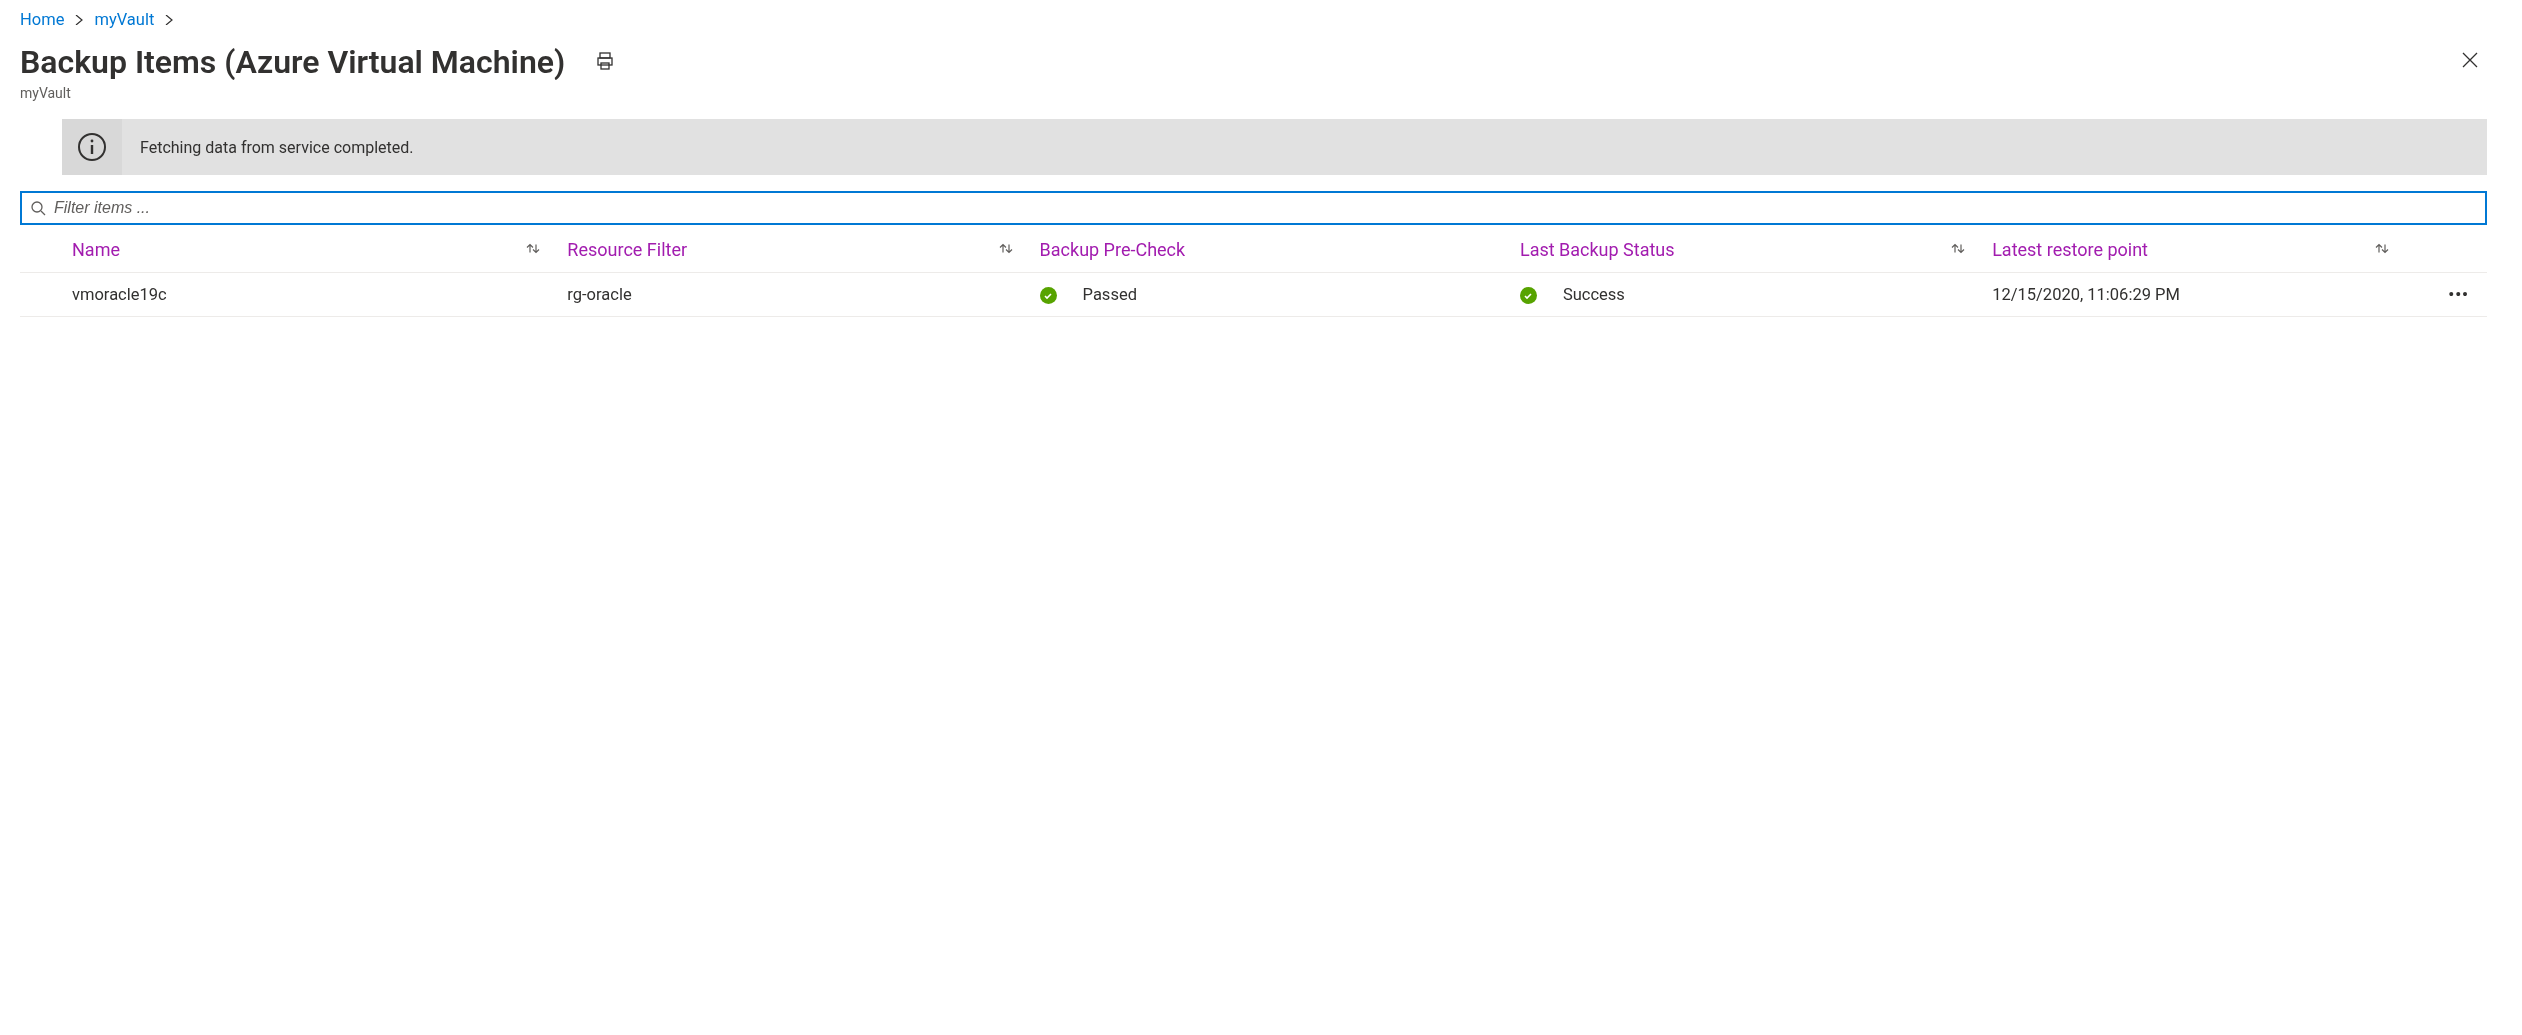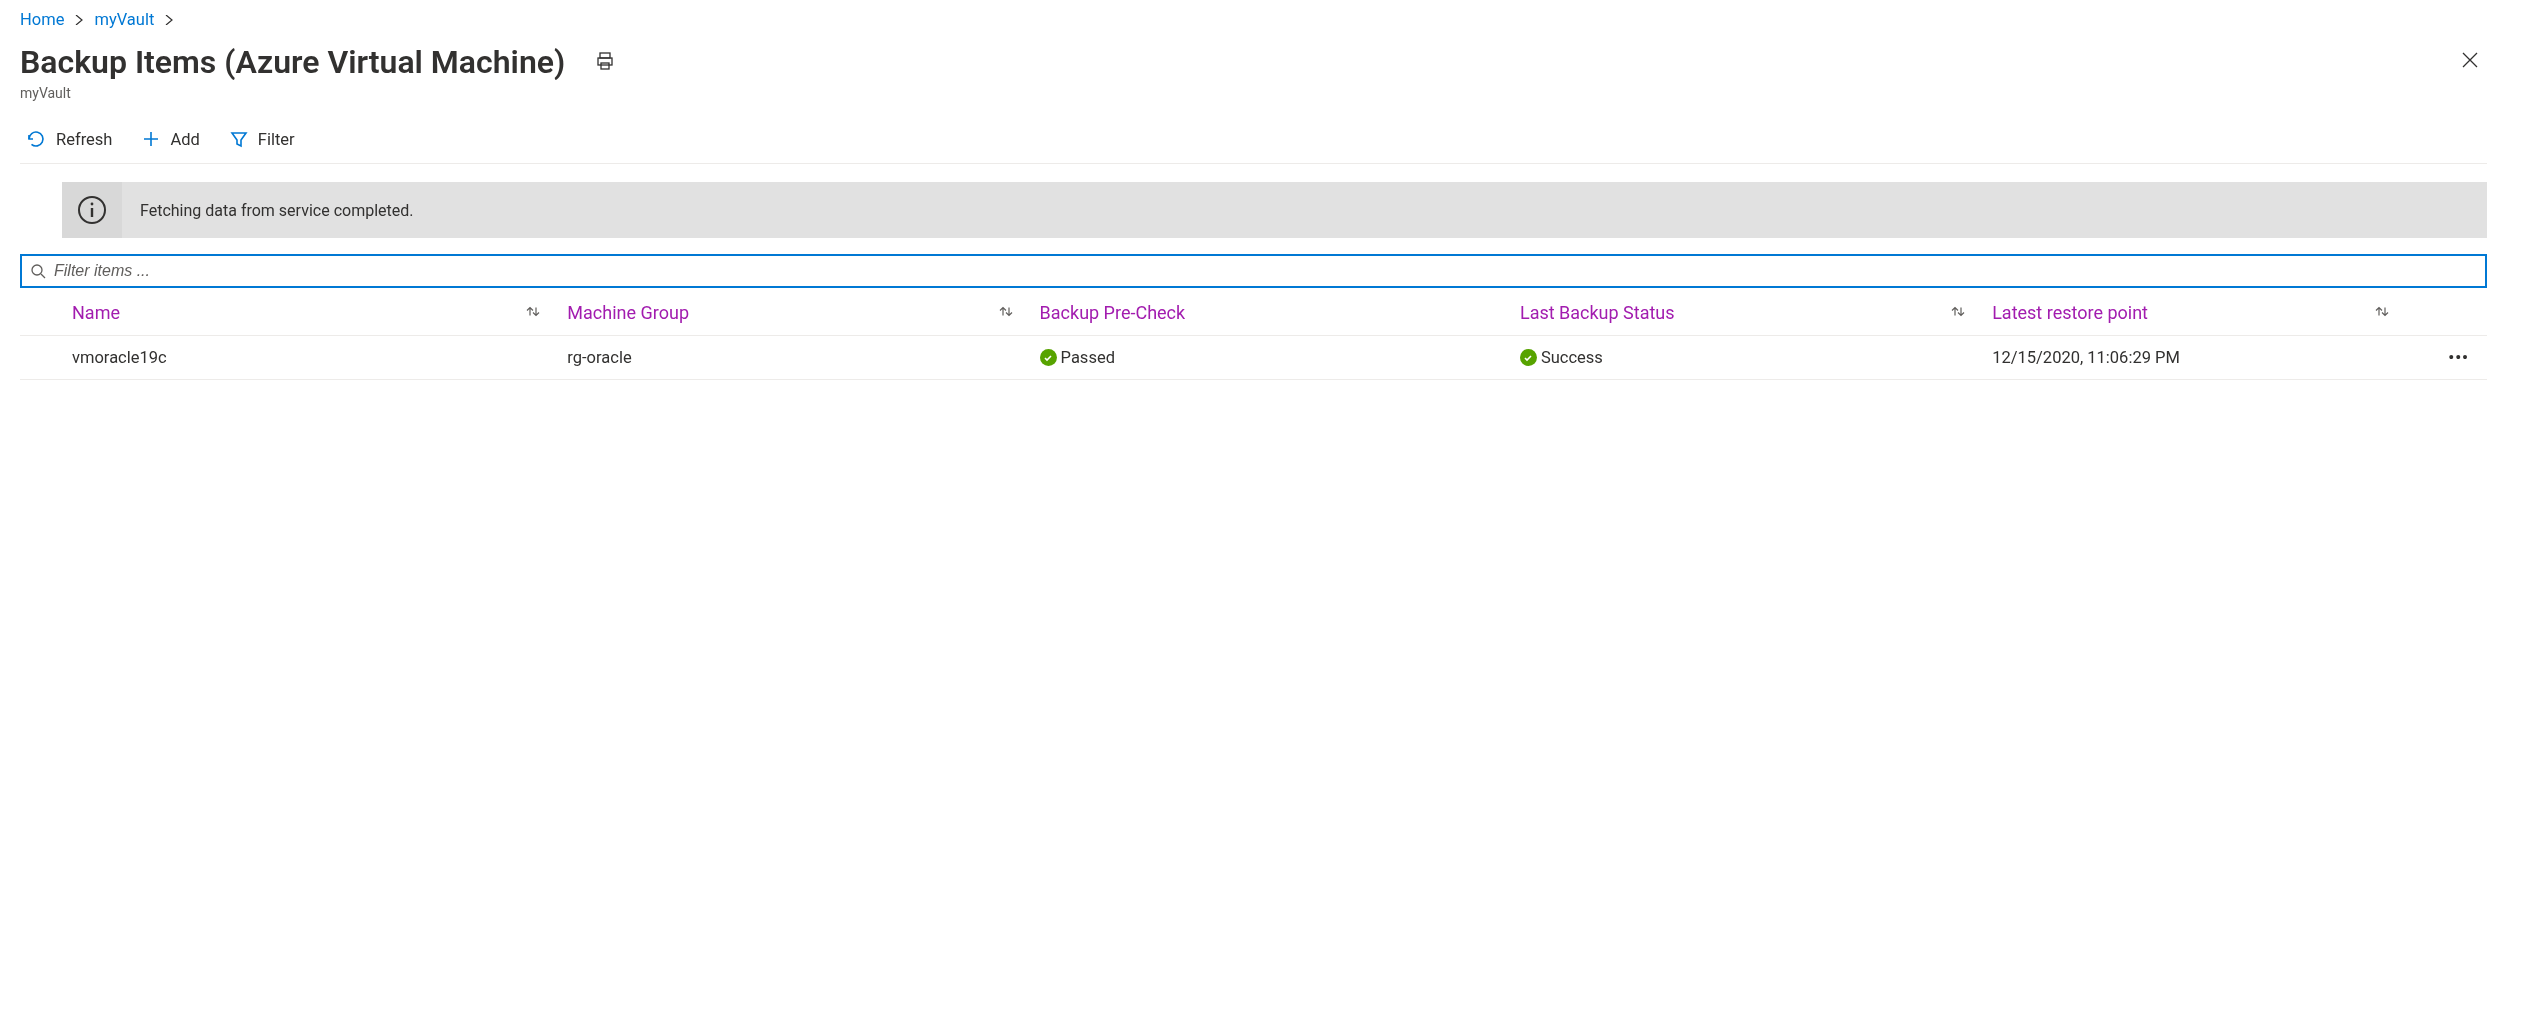--- a/index.html
+++ b/index.html
@@ -136,21 +136,21 @@
     transform: translateY(-50%);
     color: #605e5c;
   }
   .grid td {
     padding: 12px 10px;
     border-bottom: 1px solid #edebe9;
     font-size: 16.5px;
     color: #323130;
   }
   .grid td.first { padding-left: 52px; }
-  .status-cell { display: flex; align-items: center; gap: 4px; }
+  .status-cell { display: flex; align-items: flex-end; gap: 26px; }
   .status-icon {
     width: 17px; height: 17px;
     background: #57a300;
     border-radius: 50%;
     display: inline-flex;
     align-items: center;
     justify-content: center;
     color: #fff;
     font-size: 11px;
     font-weight: bold;
@@ -200,41 +200,20 @@
       </svg>
     </span>
     <span class="close-btn">
       <svg width="18" height="18" viewBox="0 0 18 18">
           <path d="M2 2 L16 16 M16 2 L2 16" stroke="currentColor" stroke-width="1.3"></path>
         </svg>
     </span>
   </div>
   <div class="subtitle">myVault</div>
 
-  <div class="toolbar">
-    <div class="tool-btn">
-      <svg width="20" height="20" viewBox="0 0 20 20" fill="none" stroke="currentColor" stroke-width="1.6">
-        <path d="M3 10 a7 7 0 1 1 2.5 5.4"></path>
-        <path d="M3 6 L3 10 L7 10"></path>
-      </svg>
-      <span>Refresh</span>
-    </div>
-    <div class="tool-btn">
-      <svg width="18" height="18" viewBox="0 0 18 18" stroke="currentColor" stroke-width="1.6">
-        <path d="M9 2 L9 16 M2 9 L16 9"></path>
-      </svg>
-      <span>Add</span>
-    </div>
-    <div class="tool-btn">
-      <svg width="18" height="18" viewBox="0 0 18 18" fill="none" stroke="currentColor" stroke-width="1.6">
-        <path d="M2 3 L16 3 L11 10 L11 16 L7 14 L7 10 Z"></path>
-      </svg>
-      <span>Filter</span>
-    </div>
-  </div>
 
   <div class="info-banner">
     <div class="icon-box">
       <svg width="32" height="32" viewBox="0 0 32 32" fill="none" stroke="currentColor" stroke-width="2">
         <circle cx="16" cy="16" r="13"></circle>
         <circle cx="16" cy="10" r="1.4" fill="currentColor" stroke="none"></circle>
         <path d="M16 14 L16 23" stroke-width="2.4"></path>
       </svg>
     </div>
     <div class="msg">Fetching data from service completed.</div>
@@ -254,21 +233,21 @@
         <th class="first col-name">
           <span>Name</span>
           <span class="sort-icon">
             <svg width="16" height="14" viewBox="0 0 16 14" stroke="currentColor" stroke-width="1.2" fill="none">
               <path d="M5 11 L5 3 M2 6 L5 3 L8 6"></path>
                 <path d="M11 3 L11 11 M8 8 L11 11 L14 8"></path>
             </svg>
           </span>
         </th>
         <th class="col-rg">
-          <span>Machine Group</span>
+          <span>Resource Filter</span>
           <span class="sort-icon">
             <svg width="16" height="14" viewBox="0 0 16 14" stroke="currentColor" stroke-width="1.2" fill="none">
               <path d="M5 11 L5 3 M2 6 L5 3 L8 6"></path>
                 <path d="M11 3 L11 11 M8 8 L11 11 L14 8"></path>
             </svg>
           </span>
         </th>
         <th class="col-pre">
           <span>Backup Pre-Check</span>
         </th>

